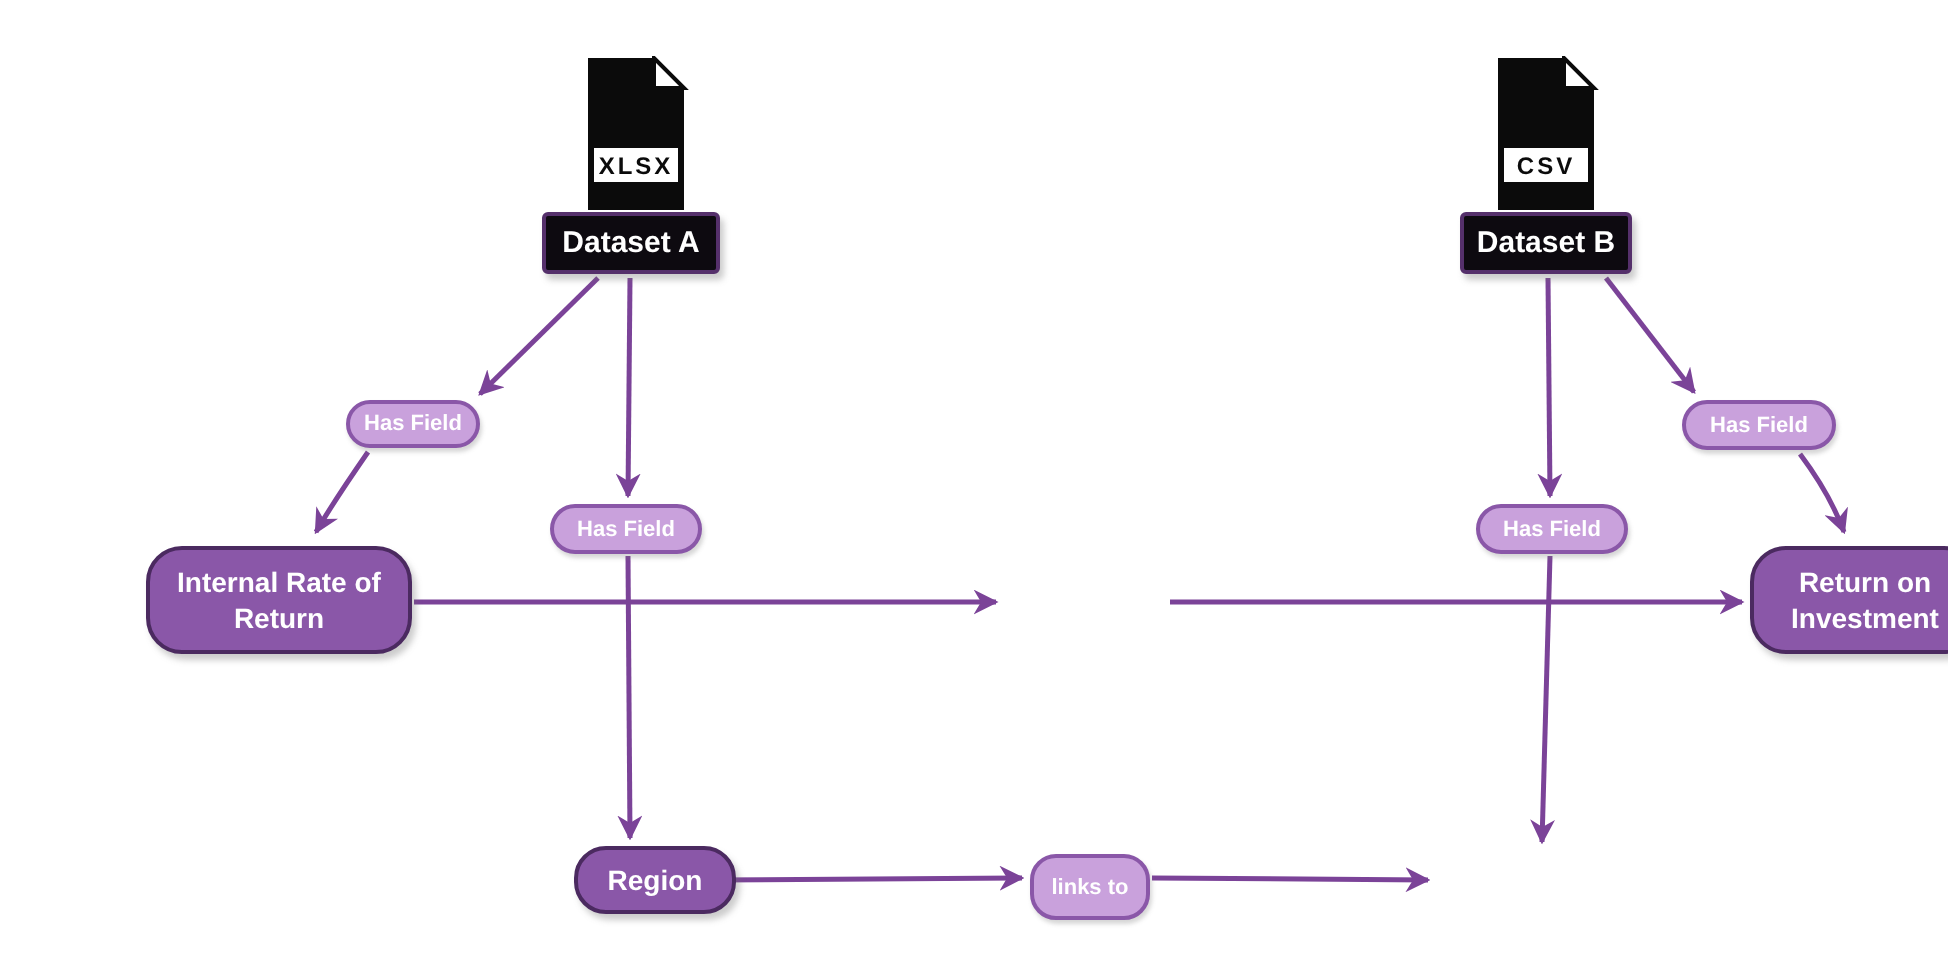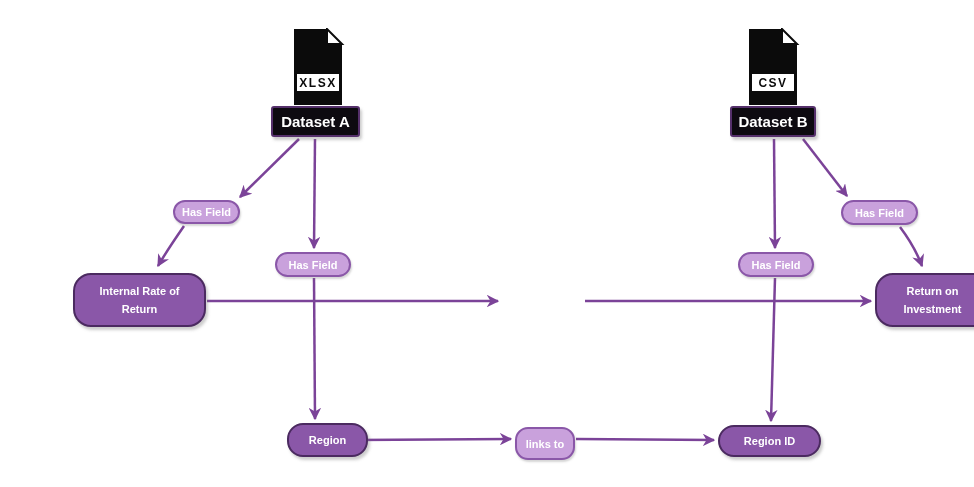--- a/index.html
+++ b/index.html
@@ -17,21 +17,21 @@
     position:absolute;
     display:flex;align-items:center;justify-content:center;
     text-align:center;
     color:#ffffff;font-weight:bold;
     box-sizing:border-box;
   }
   .entity{
     background:#8a57a8;
     border:2.5px solid #4b2a60;
     border-radius:18px;
-    font-size:11px;line-height:18px;
+    font-size:14px;line-height:18px;
     box-shadow:2px 3px 3px rgba(110,110,110,.35);
   }
   .dataset{
     background:#0d0a10;
     border:2px solid #55306b;
     border-radius:3px;
     font-size:15px;
     box-shadow:2px 3px 3px rgba(110,110,110,.35);
   }
   .pill{
@@ -97,23 +97,20 @@
 
   <div class="node entity" style="left:30px;top:273px;width:133px;height:54px;padding:0 10px;">
     <span>Internal Rate of Return</span>
   </div>
   <div class="node entity" style="left:832px;top:273px;width:115px;height:54px;padding:0 12px;">
     <span>Return on Investment</span>
   </div>
   <div class="node entity" style="left:244px;top:423px;width:81px;height:34px;border-radius:16px;">
     <span>Region</span>
   </div>
-  <div class="node entity" style="left:675px;top:425px;width:103px;height:32px;border-radius:16px;">
-    <span>Region ID</span>
-  </div>
 
   <div class="node pill" style="left:130px;top:200px;width:67px;height:24px;">
     <span>Has Field</span>
   </div>
   <div class="node pill" style="left:232px;top:252px;width:76px;height:25px;">
     <span>Has Field</span>
   </div>
   <div class="node pill" style="left:695px;top:252px;width:76px;height:25px;">
     <span>Has Field</span>
   </div>

